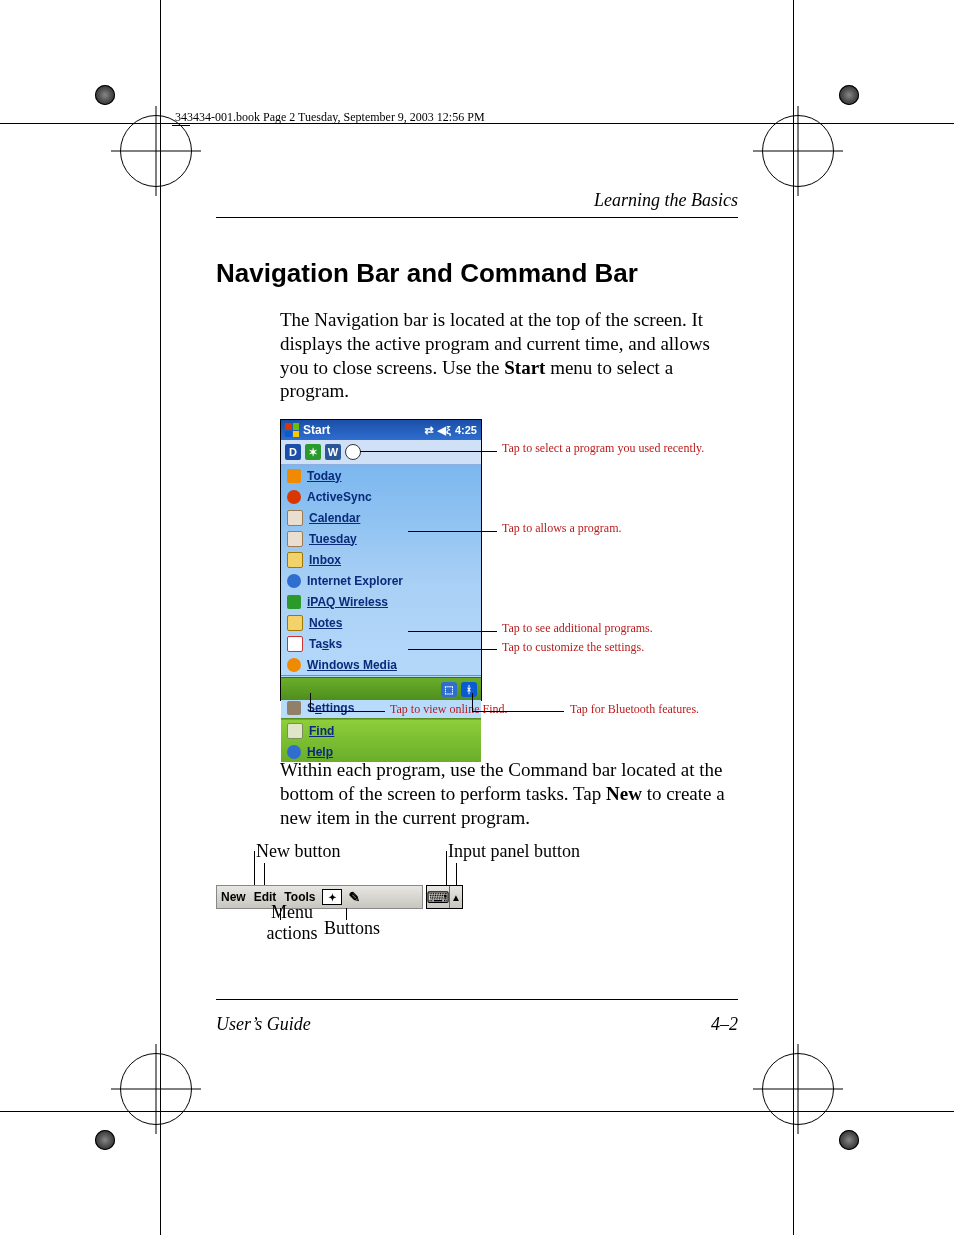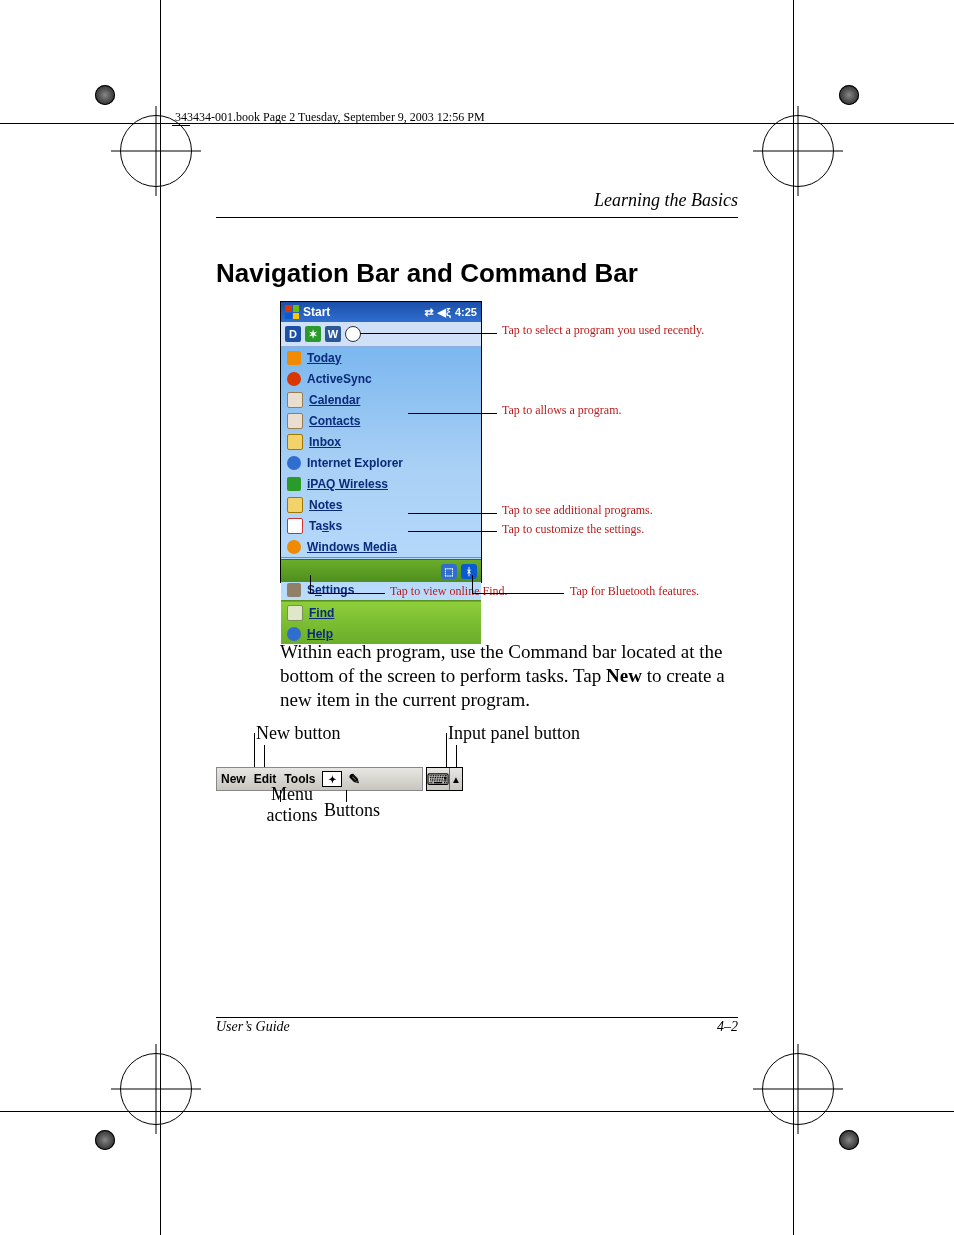--- a/index.html
+++ b/index.html
@@ -205,23 +205,23 @@
   }
   .input-group .kbd{width:22px;display:flex;align-items:center;justify-content:center;border-right:1px solid #666;}
   .input-group .arrow{width:12px;display:flex;align-items:center;justify-content:center;font-size:10px;}
 
   .lbl-bot { position:absolute; font-size:18px; text-align:center;}
 
   .footer {
     position: absolute;
     left:0; right:0; bottom: 0;
     border-top: 1px solid #000;
-    padding-top: 1px;
+    padding-top: 14px;
     display: flex; justify-content: space-between;
-    font-style: italic; font-size: 14px;
+    font-style: italic; font-size: 18px;
   }
 
   .bold { font-weight: bold; }
   .tiny-line-below-meta {
     position:absolute; top:125px; left:172px; width:18px; height:1px; background:#000;
   }
 </style>
 </head>
 <body>
 
@@ -249,20 +249,23 @@
 
 <div class="print-meta">343434-001.book  Page 2  Tuesday, September 9, 2003  12:56 PM</div>
 <div class="tiny-line-below-meta"></div>
 
 <div class="page">
 
   <div class="running-head">Learning the Basics</div>
 
   <h1 class="section-title">Navigation Bar and Command Bar</h1>
 
+  <p class="body-text">
+    <span>The Navigation bar is located at the top of the screen. It displays the active program and current time, and allows you to close screens. Use the </span><span class="bold">Start</span><span> menu to select a program.</span>
+  </p>
 
   <div class="figure1">
     <div class="device">
       <div class="navbar">
         <span class="winflag">
             <span></span>
             <span></span>
             <span></span>
             <span></span>
           </span>
@@ -286,21 +289,21 @@
         <div class="mi">
             <span class="mico" style="background:#d93600;border-radius:50%;"></span>
             <span>ActiveSync</span>
           </div>
         <div class="mi">
             <span class="mico" style="background:#e9ded0;border:1px solid #9a7c50;"></span>
             <u><span>Calendar</span></u>
           </div>
         <div class="mi">
             <span class="mico" style="background:#e9ded0;border:1px solid #9a7c50;"></span>
-            <u><span>Contacts</span></u>
+            <u><span>Tuesday</span></u>
           </div>
         <div class="mi">
             <span class="mico" style="background:#f3d26b;border:1px solid #a07800;"></span>
             <u><span>Inbox</span></u>
           </div>
         <div class="mi">
             <span class="mico" style="background:#2f6ecf;border-radius:50%;"></span>
             <span>Internet Explorer</span>
           </div>
         <div class="mi">

